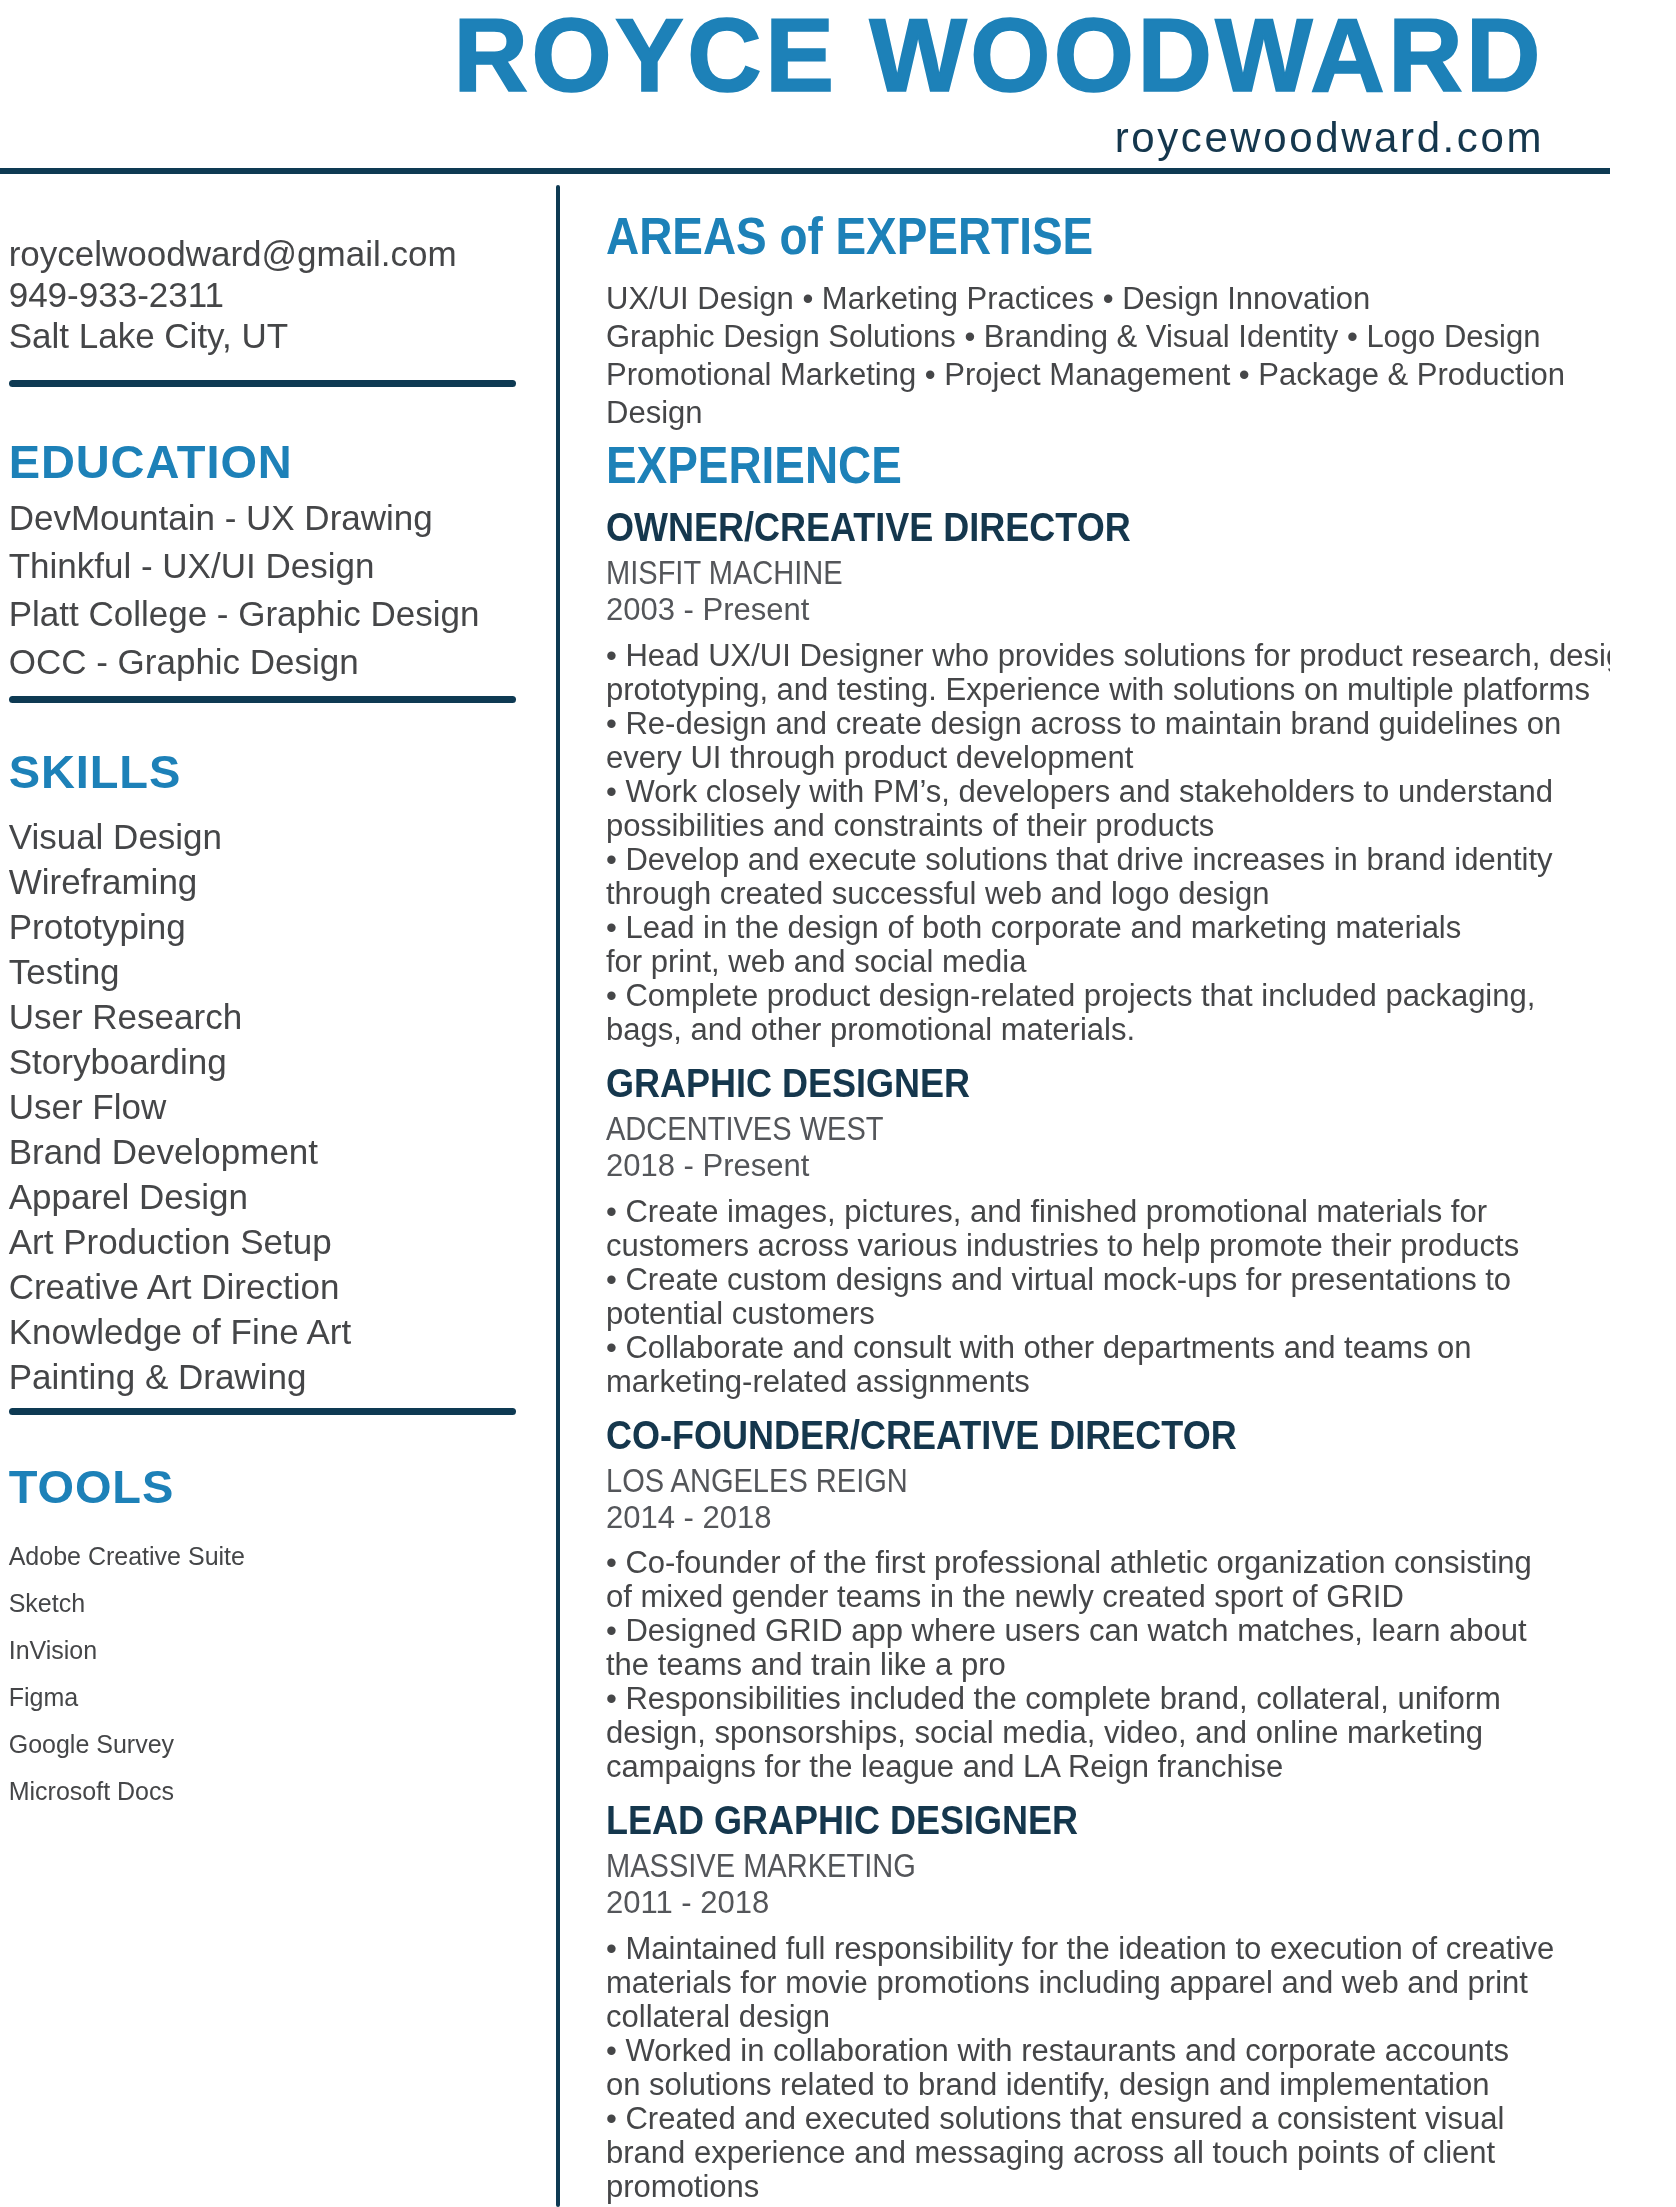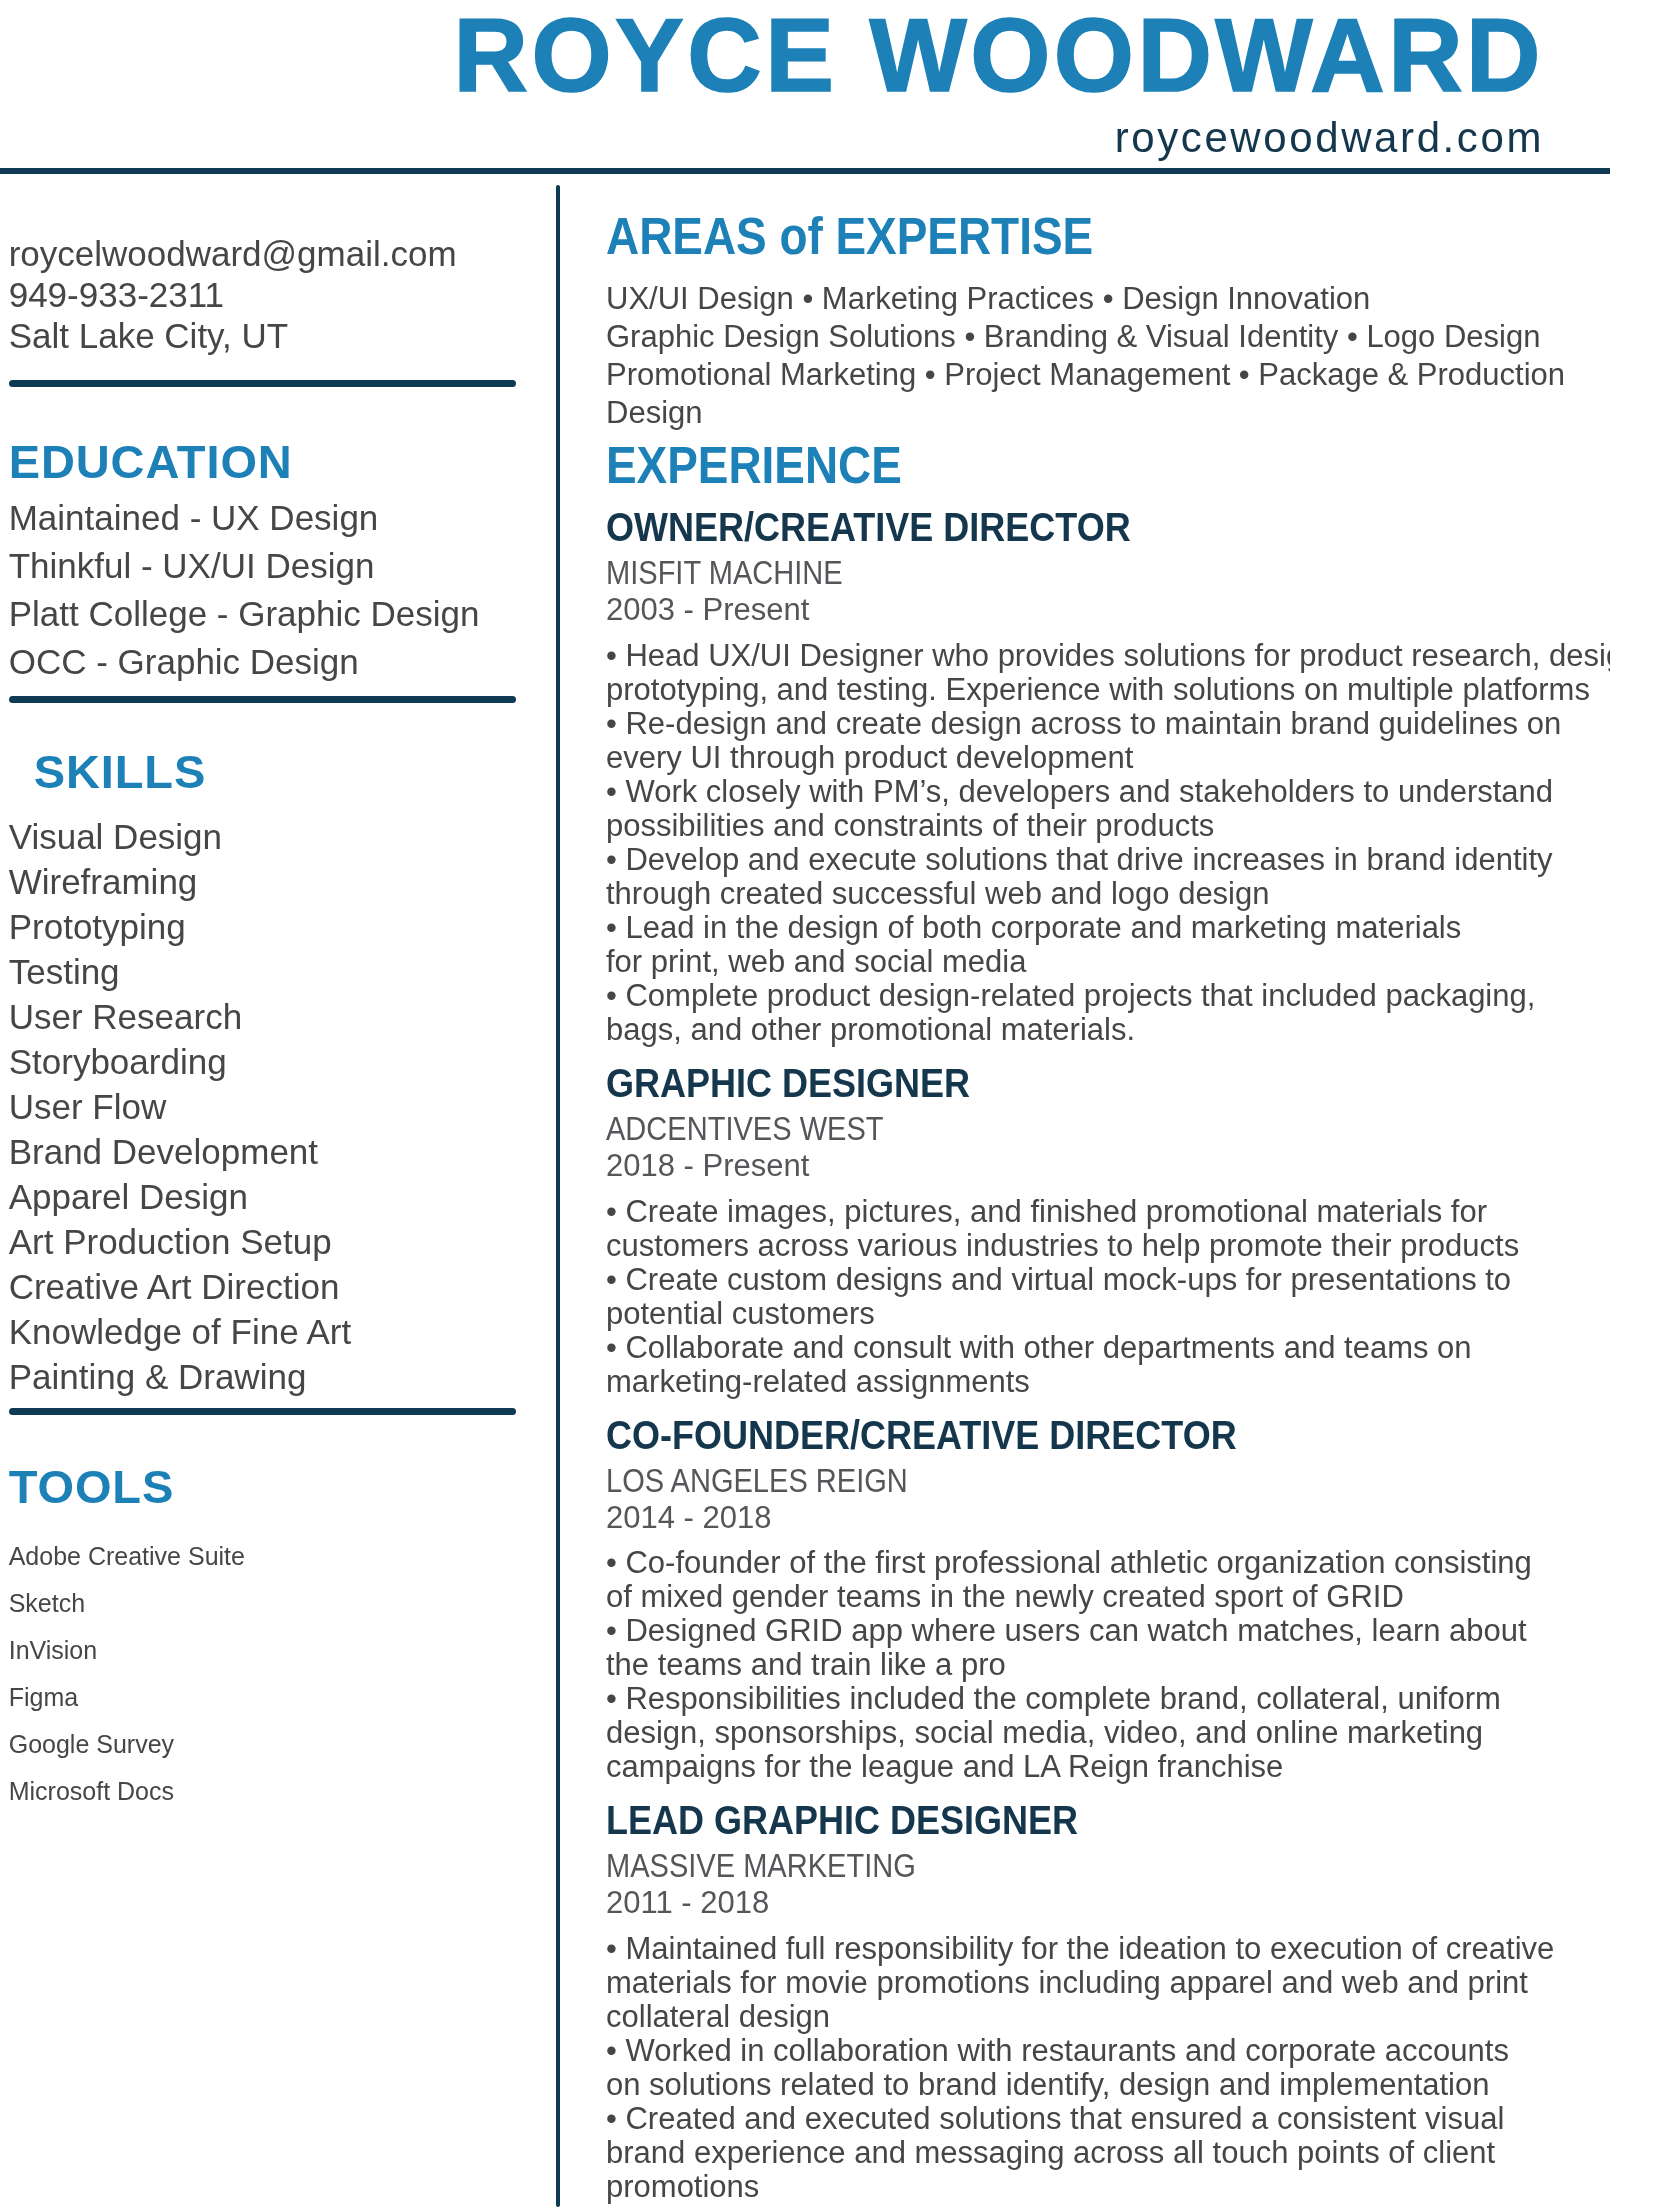--- a/index.html
+++ b/index.html
@@ -23,21 +23,21 @@
   }
   .contact-lines{margin-top:17.5px;font-size:35px;line-height:41px;color:#454648;}
   .contact-lines div{white-space:nowrap;}
   .rule{height:7px;background:#0e3a53;border-radius:3.5px;width:507px;}
   .rule.r1{margin-top:24.5px;}
   .rule.r2{margin-top:10.5px;}
   .rule.r3{margin-top:8.7px;}
   .h-edu{margin-top:51px;}
   .edu-list{margin-top:8.7px;font-size:35px;line-height:48px;color:#454648;}
   .edu-list div{white-space:nowrap;}
-  .h-skills{margin-top:45px;margin-left:25px;}
+  .h-skills{margin-top:45px;}
   .skills-list{margin-top:19px;font-size:35px;line-height:45px;color:#454648;}
   .skills-list div{white-space:nowrap;}
   .h-tools{margin-top:48px;}
   .tools-list{margin-top:23px;font-size:25px;line-height:47px;color:#454648;}
   .tools-list div{white-space:nowrap;}
   
   .right{position:absolute;left:606px;top:211px;width:1071px;}
   .h-main{
     font-size:51px;line-height:1.0;font-weight:bold;color:#1d81b8;white-space:nowrap;
   }
@@ -74,21 +74,21 @@
     <div>roycelwoodward@gmail.com</div>
         <div>949-933-2311</div>
         <div>Salt Lake City, UT</div>
       </div>
 
     <div class="rule r1"></div>
 
     <div class="h-side h-edu">EDUCATION</div>
     <div class="edu-list">
 
-    <div>Maintained - UX Design</div>
+    <div>DevMountain - UX Drawing</div>
         <div>Thinkful - UX/UI Design</div>
         <div>Platt College - Graphic Design</div>
         <div>OCC - Graphic Design</div>
       </div>
 
     <div class="rule r2"></div>
 
     <div class="h-side h-skills">SKILLS</div>
     <div class="skills-list">
 

